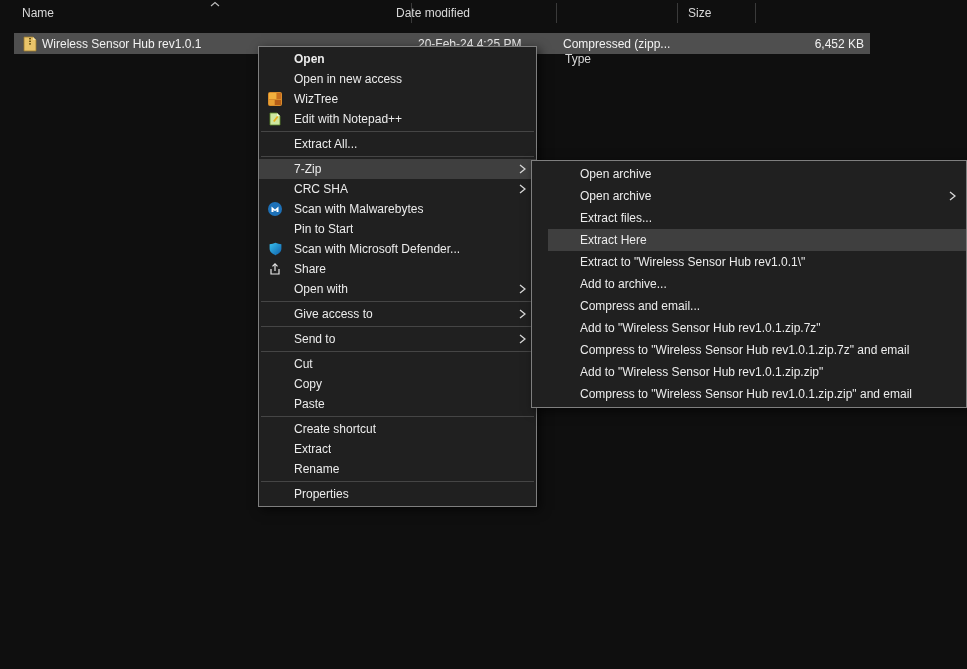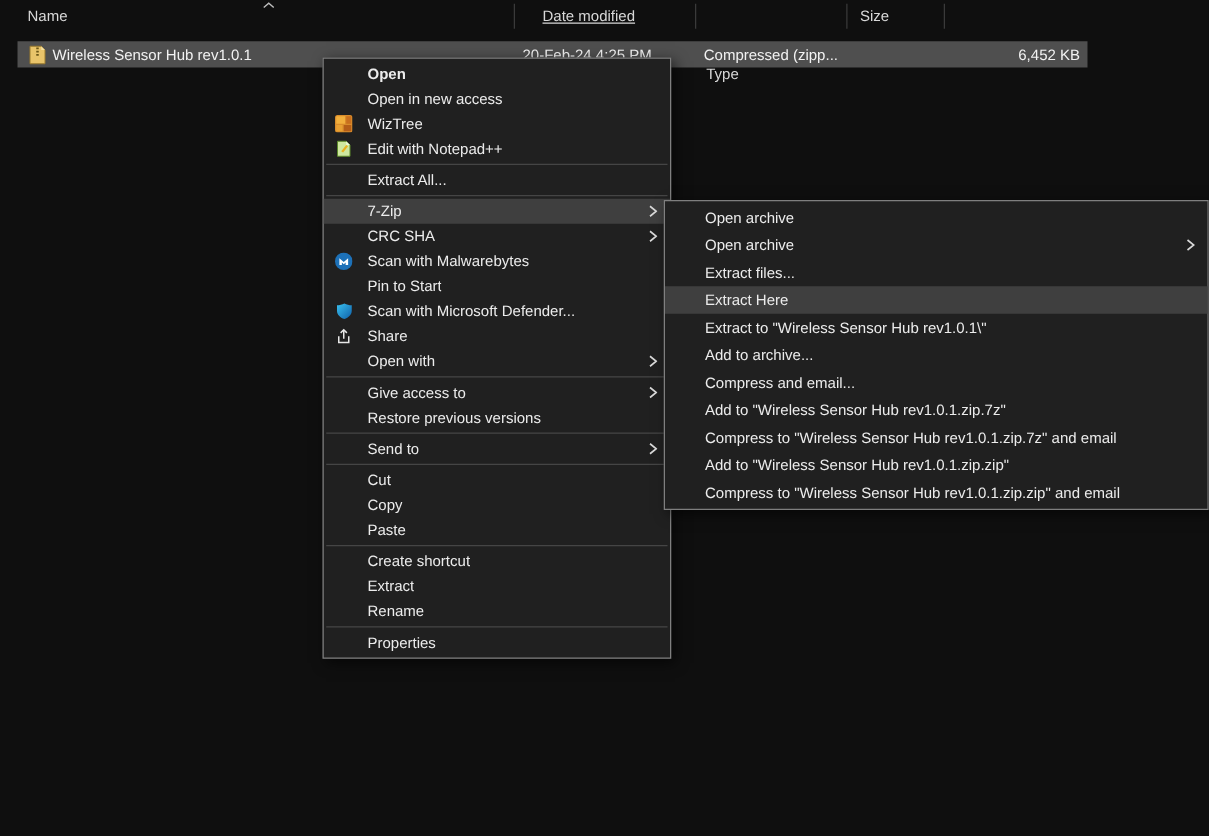--- a/index.html
+++ b/index.html
@@ -19,21 +19,21 @@
     font-size:12px;color:var(--text);
     background:var(--background);
     position:relative;
   }
   .screen{position:absolute;inset:0;background:var(--background);text-align:right;}
 
   
   .col-headers{position:absolute;top:0;left:0;right:0;height:26px;}
   .col-header{position:absolute;top:0;height:26px;display:flex;align-items:center;color:#d8d8d8;cursor:default;}
   .col-header.name{left:22px;}
-  .col-header.date{left:434px;text-decoration:underline;}
+  .col-header.date{left:396px;}
   .col-header.type{left:565px;margin-top:46px;}
   .col-header.size{left:688px;}
   .col-sep{position:absolute;top:3px;height:20px;width:1px;background:var(--column-separator);}
   .sort-caret{position:absolute;left:210px;top:1px;line-height:0;}
 
   
   .file-row{position:absolute;top:33px;left:14px;width:856px;height:21px;background:var(--row-highlight);}
   .file-row .cell{position:absolute;top:0;height:21px;display:flex;align-items:center;white-space:nowrap;color:#f2f2f2;}
   .file-row .file-icon{left:8px;width:16px;justify-content:center;}
   .file-row .cell.name{left:28px;}
@@ -42,21 +42,21 @@
   .file-row .cell.size{right:6px;}
 
   
   .menu{
     position:absolute;background:var(--menu-background);
     border:1px solid var(--menu-border);
     box-shadow:3px 3px 10px rgba(0,0,0,.6);
     padding:2px 0;
   }
   #context-menu{left:258px;top:46px;width:279px;z-index:10;}
-  #submenu-7zip{left:531px;top:160px;width:436px;z-index:11;}
+  #submenu-7zip{left:531px;top:160px;width:436px;z-index:11;padding-left:16px;}
   .menu-item{position:relative;height:20px;display:flex;align-items:center;padding:0 24px 0 35px;color:#ececec;cursor:default;white-space:nowrap;}
   #submenu-7zip .menu-item{height:22px;padding-left:32px;}
   .menu-item.highlighted{background:var(--menu-highlight);}
   .menu-item.bold .menu-label{font-weight:bold;}
   .menu-icon{position:absolute;left:8px;width:16px;height:16px;display:flex;align-items:center;justify-content:center;line-height:0;}
   .menu-label{overflow:hidden;text-overflow:ellipsis;}
   .submenu-arrow{position:absolute;right:10px;top:50%;transform:translateY(-50%);line-height:0;}
   .menu-sep{height:1px;background:var(--separator);margin:2px 2px;}
 </style>
 </head>
@@ -200,24 +200,20 @@
           </svg></span>
       </div>
       <div class="menu-sep"></div>
       <div class="menu-item">
         <span class="menu-icon"></span>
         <span class="menu-label">Give access to</span>
         <span class="submenu-arrow"><svg width="7" height="10" viewBox="0 0 7 10">
             <path d="M1 1l5 4-5 4" fill="none" stroke="#d8d8d8" stroke-width="1.3"></path>
           </svg></span>
       </div>
-      <div class="menu-item">
-        <span class="menu-icon"></span>
-        <span class="menu-label">Restore previous versions</span>
-      </div>
       <div class="menu-sep"></div>
       <div class="menu-item">
         <span class="menu-icon"></span>
         <span class="menu-label">Send to</span>
         <span class="submenu-arrow"><svg width="7" height="10" viewBox="0 0 7 10">
             <path d="M1 1l5 4-5 4" fill="none" stroke="#d8d8d8" stroke-width="1.3"></path>
           </svg></span>
       </div>
       <div class="menu-sep"></div>
       <div class="menu-item">

